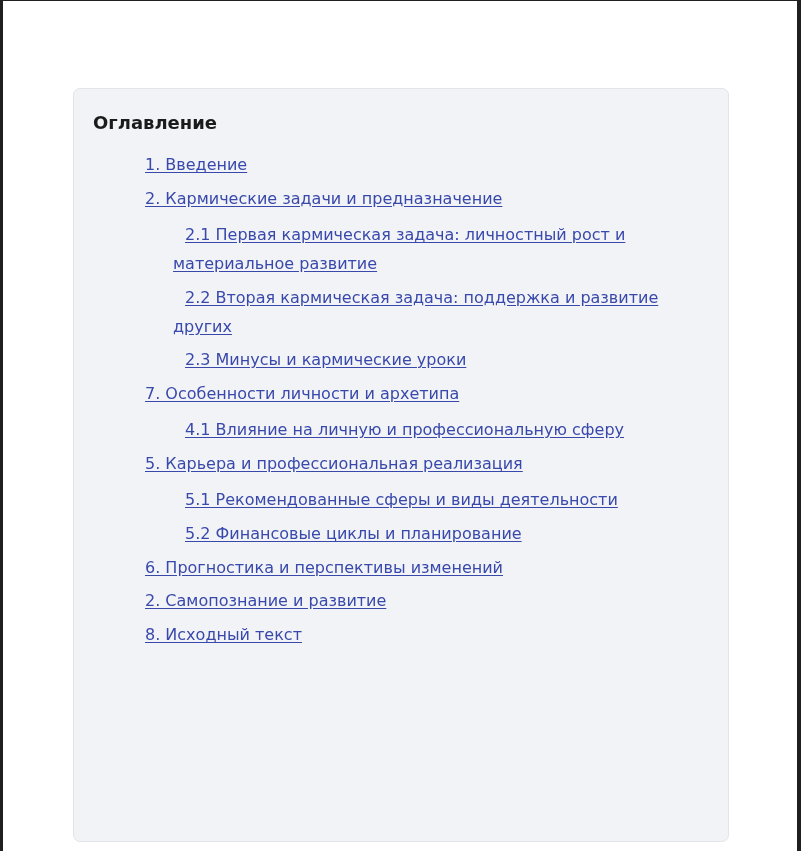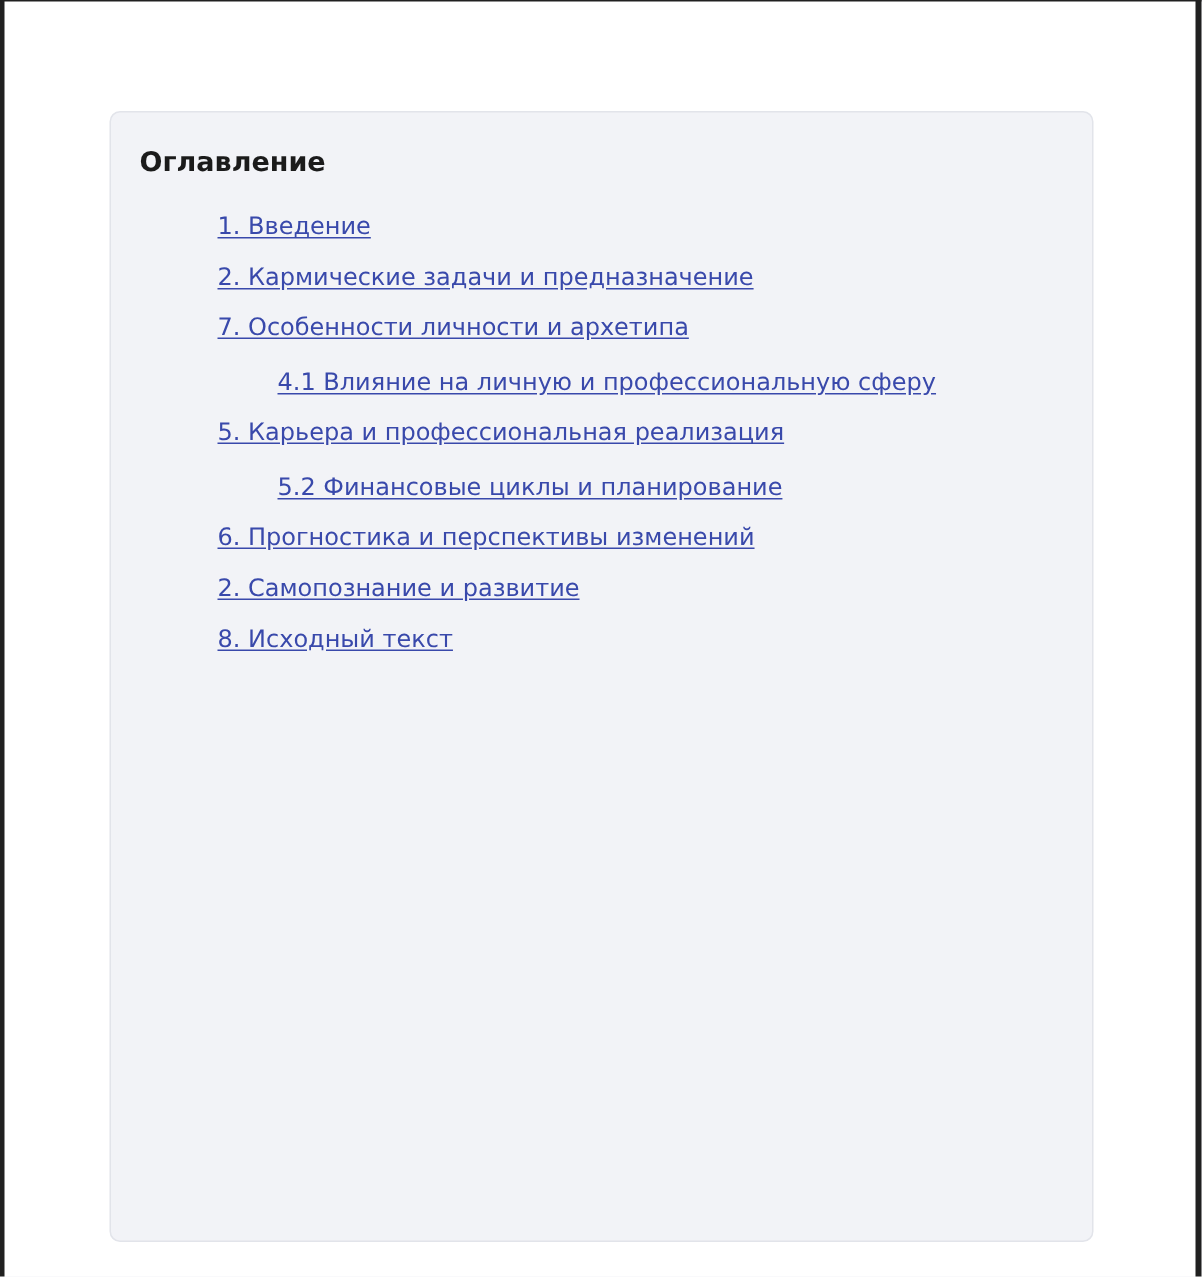--- a/index.html
+++ b/index.html
@@ -20,21 +20,21 @@
       width: 801px; height: 851px;
       box-sizing: border-box;
       border-left: 3px solid #202020;
       border-top: 1px solid #202020;
       border-right: 4px solid #202020;
       pointer-events: none;
     }
     .toc {
       position: absolute;
       left: 73px;
-      top: 74px;
+      top: 88px;
       width: 656px;
       height: 754px;
       box-sizing: border-box;
       background: #f2f3f7;
       border: 1px solid #e2e4ea;
       border-radius: 7px;
       padding: 20px 19px 20px 19px;
     }
     .toc-title {
       margin: 0;
@@ -73,34 +73,48 @@
 <div class="frame"></div>
 
 <nav class="toc">
   <h2 class="toc-title">Оглавление</h2>
   <ul class="toc-list">
     <li>
       <a class="toc-link" href="#">1. Введение</a>
     </li>
     <li>
       <a class="toc-link" href="#">2. Кармические задачи и предназначение</a>
+      <ul class="toc-sub">
+        <li>
+          <a class="toc-link" href="#">2.1 Первая кармическая задача: личностный рост и материальное развитие</a>
+        </li>
+        <li>
+          <a class="toc-link" href="#">2.2 Вторая кармическая задача: поддержка и развитие других</a>
+        </li>
+        <li>
+          <a class="toc-link" href="#">2.3 Минусы и кармические уроки</a>
+        </li>
+      </ul>
     </li>
     <li>
       <a class="toc-link" href="#">7. Особенности личности и архетипа</a>
     </li>
     <li>
       <ul class="toc-sub">
         <li>
           <a class="toc-link" href="#">4.1 Влияние на личную и профессиональную сферу</a>
         </li>
       </ul>
     </li>
     <li>
       <a class="toc-link" href="#">5. Карьера и профессиональная реализация</a>
       <ul class="toc-sub">
+        <li>
+          <a class="toc-link" href="#">5.1 Рекомендованные сферы и виды деятельности</a>
+        </li>
         <li>
           <a class="toc-link" href="#">5.2 Финансовые циклы и планирование</a>
         </li>
       </ul>
     </li>
     <li>
       <a class="toc-link" href="#">6. Прогностика и перспективы изменений</a>
     </li>
     <li>
       <a class="toc-link" href="#">2. Самопознание и развитие</a>

